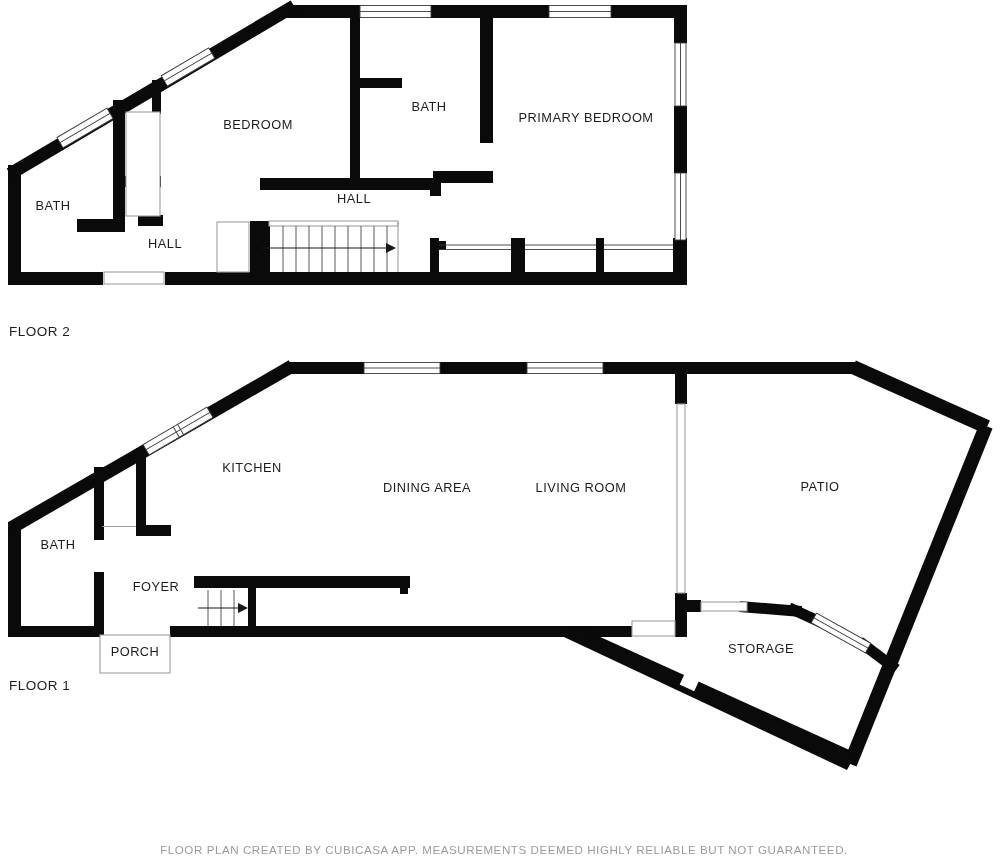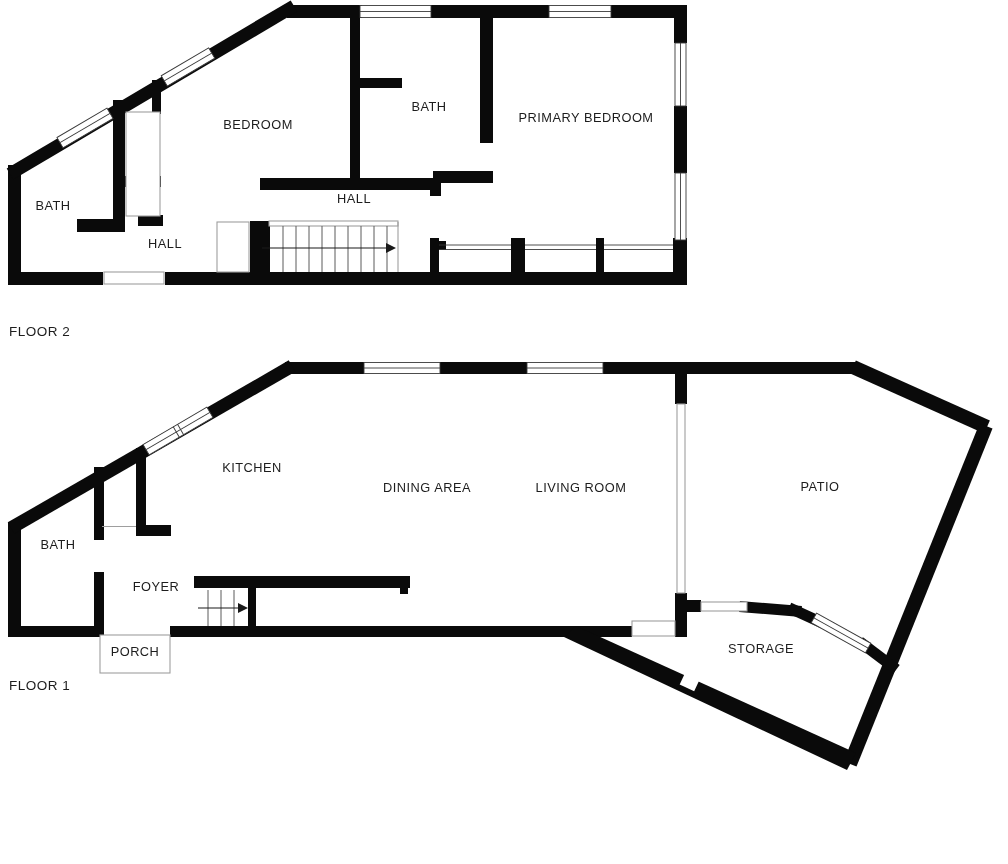--- a/index.html
+++ b/index.html
@@ -227,13 +227,14 @@
       <text class="room-label" x="156" y="241">FOYER</text>
       <text class="room-label" x="135" y="306">PORCH</text>
       <text class="room-label" x="427" y="142">DINING AREA</text>
       <text class="room-label" x="581" y="142">LIVING ROOM</text>
       <text class="room-label" x="820" y="141">PATIO</text>
       <text class="room-label" x="761" y="303">STORAGE</text>
     </g>
     <text class="floor-label" x="9" y="340">FLOOR 1</text>
   </svg>
 
+  <div id="footer">FLOOR PLAN CREATED BY CUBICASA APP. MEASUREMENTS DEEMED HIGHLY RELIABLE BUT NOT GUARANTEED.</div>
 </div>
 
 </body></html>

